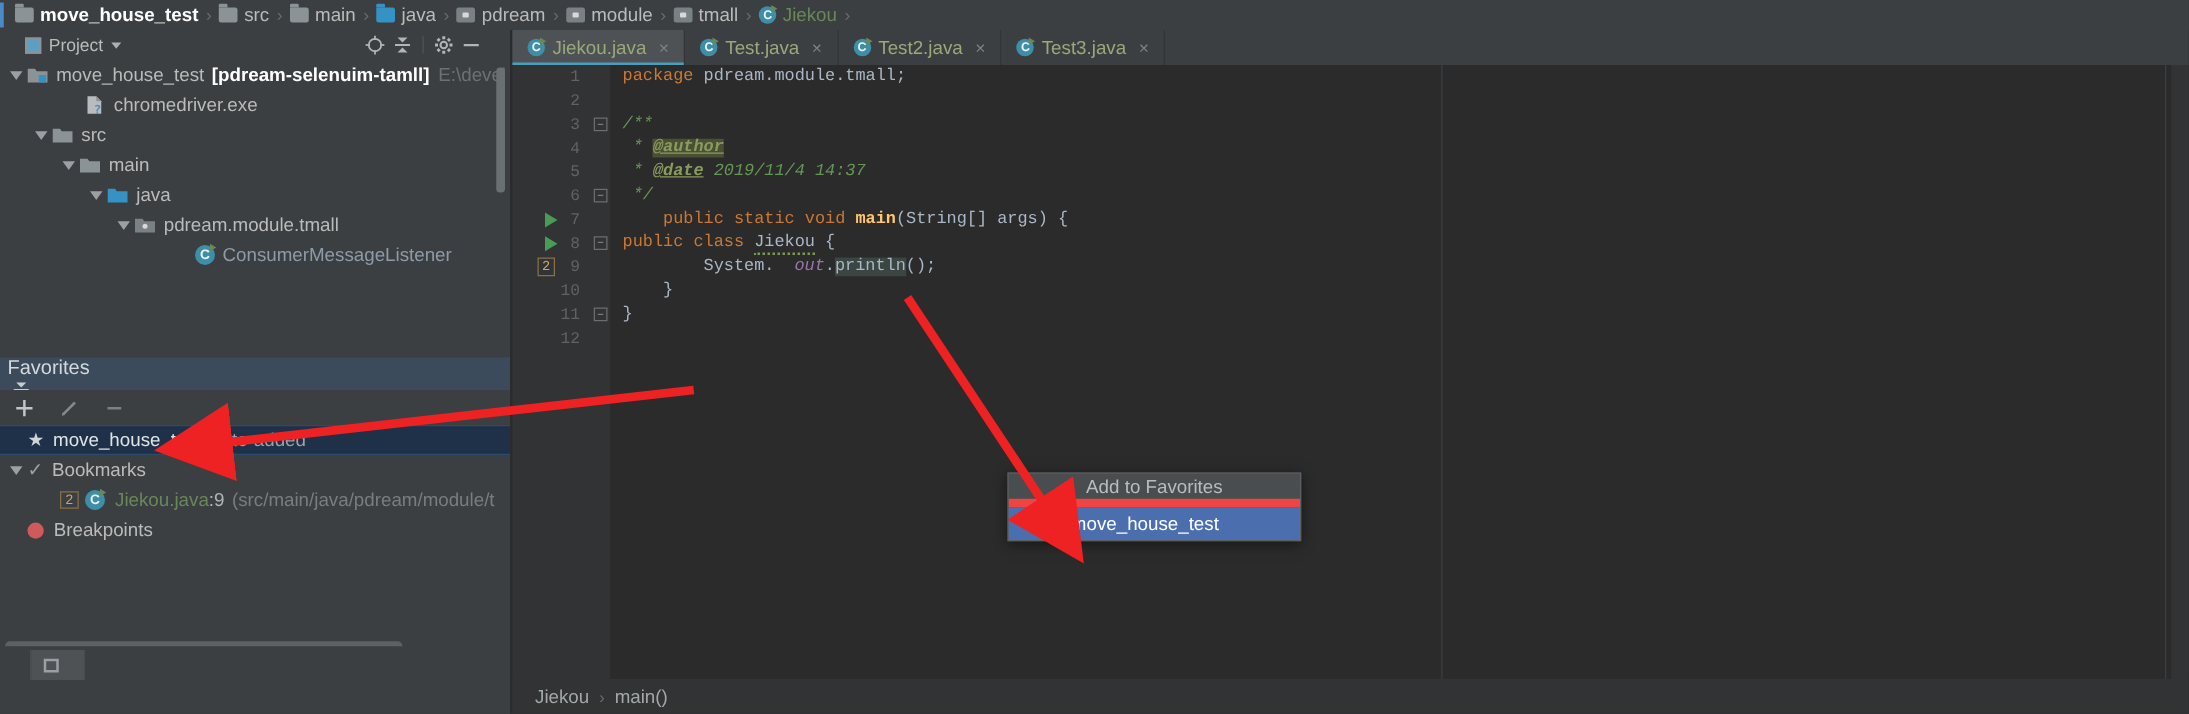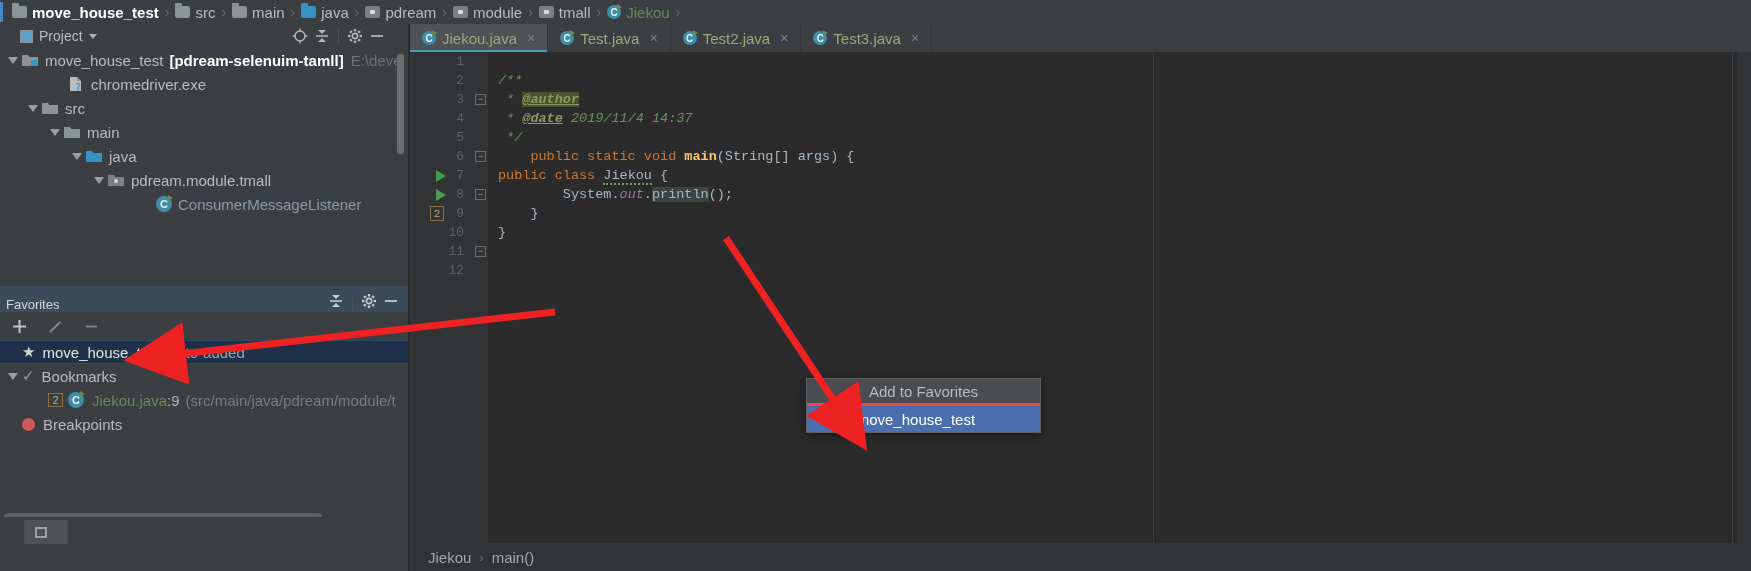--- a/index.html
+++ b/index.html
@@ -56,21 +56,21 @@
   .tr-ico { margin-right:6px; display:flex; align-items:center; flex:0 0 auto; }
   .tr-lbl { color:#bbbbbb; }
   .tr-lbl.red { color:#c97b7b; }
   .tr-bold { font-weight:bold; color:#ffffff; }
   .tr-dim { color:#6c7174; margin-left:7px; }
   .vscroll { position:absolute; right:4px; top:6px; width:7px; height:100px; background:#6a6f72; border-radius:3px; }
 
   
   .fav-head {
     position:absolute; left:0; top:262px; width:408px; height:26px;
-    background:#3c4b5c; display:flex; align-items:flex-end; padding:0 6px; color:#d4d8da; font-size:13px;
+    background:#3c4b5c; display:flex; align-items:flex-start; padding:0 6px; color:#d4d8da; font-size:16px;flex-direction:column;
   }
   .fav-toolbar { position:absolute; left:0; top:288px; width:408px; height:28px; background:#3c3f41;
     display:flex; align-items:center; padding-left:8px; gap:14px; }
   .fav-tree { position:absolute; left:0; top:316px; width:408px; height:204px; background:#3c3f41; }
   .fav-row { height:24px; display:flex; align-items:center; font-size:15px; color:#bbbbbb; white-space:nowrap; }
   .fav-row.sel { background:#1f3148; border-top:1px solid #2d4a6b; border-bottom:1px solid #2d4a6b; color:#e0e4e6; }
   .star { color:#cfd4d7; font-size:15px; }
   .chk { color:#9aa0a4; font-size:15px; }
   .ic-bk { width:15px; height:14px; border:1px solid #8a7046; background:#3c3f41; color:#c7a66b; font-size:11px;
      display:inline-flex; align-items:center; justify-content:center; }
@@ -104,39 +104,39 @@
               color:#9b9e9f; font-size:9px; line-height:9px; text-align:center; }
   .code-lines { flex:1 1 auto; position:relative; padding-left:10px;
      font-family:"Liberation Mono", monospace; font-size:13.5px; }
   .cl { height:19px; line-height:19px; white-space:pre; color:#a9b7c6; }
   .kw { color:#cc7832; }
   .cmt { color:#629755; font-style:italic; }
   .tag { color:#8a9b5e; font-weight:bold; font-style:italic; text-decoration:underline; }
   .tag-hl { background:#4a5033; }
   .cls { color:#a9b7c6; }
   .mth { color:#ffc66d; font-weight:bold; }
-  .fld { color:#9876aa; font-style:italic; }
+  .fld { color:#9876aa; font-style:italic;margin-left:16px; }
   .sq { border-bottom:2px dotted #7a9a4e; }
   .mhl { background:#3b4542; }
   .right-gutter { position:absolute; right:0; top:0; width:14px; height:495px; background:#313335; }
   .editor-right-edge { position:absolute; right:18px; top:0; width:1px; height:495px; background:#3c3f41; }
 
   
   .vsplit { position:absolute; left:665px; top:0; width:1px; height:495px; background:#3c3f41; }
 
   
   .bread { position:absolute; left:0; bottom:0; width:1341px; height:28px; background:#313335;
       display:flex; align-items:center; padding-left:18px; gap:8px; font-size:15px; color:#a2a8ab; }
   .bread .sep { color:#6b6f72; font-size:13px; }
 
   
   .ctxmenu { position:absolute; left:806px; top:378px; width:235px; background:#4a4d4f;
      border:1px solid #5e6163; box-shadow:0 2px 10px rgba(0,0,0,.5); z-index:40; }
   .ctx-title { height:27px; display:flex; align-items:center; justify-content:center;
-     color:#b8bcbe; font-size:15px; background:#4a4d4f; border-bottom:3px solid #ef4444; }
+     color:#b8bcbe; font-size:15px; background:#4a4d4f; border-bottom:7px solid #ef4444; }
   .ctx-item { height:26px; display:flex; align-items:center; padding-left:10px; gap:7px;
      font-size:15px; color:#c7cbcd; }
   .ctx-item.sel { background:#4b6eaf; color:#ffffff; }
   .ctx-item u { text-decoration:underline; }
   .ic-addfav { width:16px; height:14px; position:relative; display:inline-block; color:#d8dcde; font-size:14px; line-height:14px; }
 
   
   .arrow-svg { position:absolute; left:0; top:0; width:1751px; height:571px; pointer-events:none; z-index:50; }
 
   
@@ -467,20 +467,21 @@
       </div>
 
       <div class="fold-col">
         <div class="fold-box" style="top:42px;">−</div>
         <div class="fold-box" style="top:99px;">−</div>
         <div class="fold-box" style="top:137px;">−</div>
         <div class="fold-box" style="top:194px;">−</div>
       </div>
 
       <div class="code-lines">
+        <div class="cl"><span class="kw">package</span><span> pdream.module.tmall;</span></div>
         <div class="cl">&nbsp;</div>
         <div class="cl"><span class="cmt">/**</span></div>
         <div class="cl"><span class="cmt"> * </span><span class="tag tag-hl">@author</span></div>
         <div class="cl"><span class="cmt"> * </span><span class="tag">@date</span><span class="cmt"> 2019/11/4 14:37</span></div>
         <div class="cl"><span class="cmt"> */</span></div>
         <div class="cl">    <span class="kw">public static void </span><span class="mth">main</span><span>(String[] args) {</span></div>
         <div class="cl"><span class="kw">public class </span><span class="cls sq">Jiekou</span><span> {</span></div>
         <div class="cl">        <span>System.</span><span class="fld">out</span><span>.</span><span class="mhl">println</span><span>();</span></div>
         <div class="cl">    <span>}</span></div>
         <div class="cl"><span>}</span></div>

